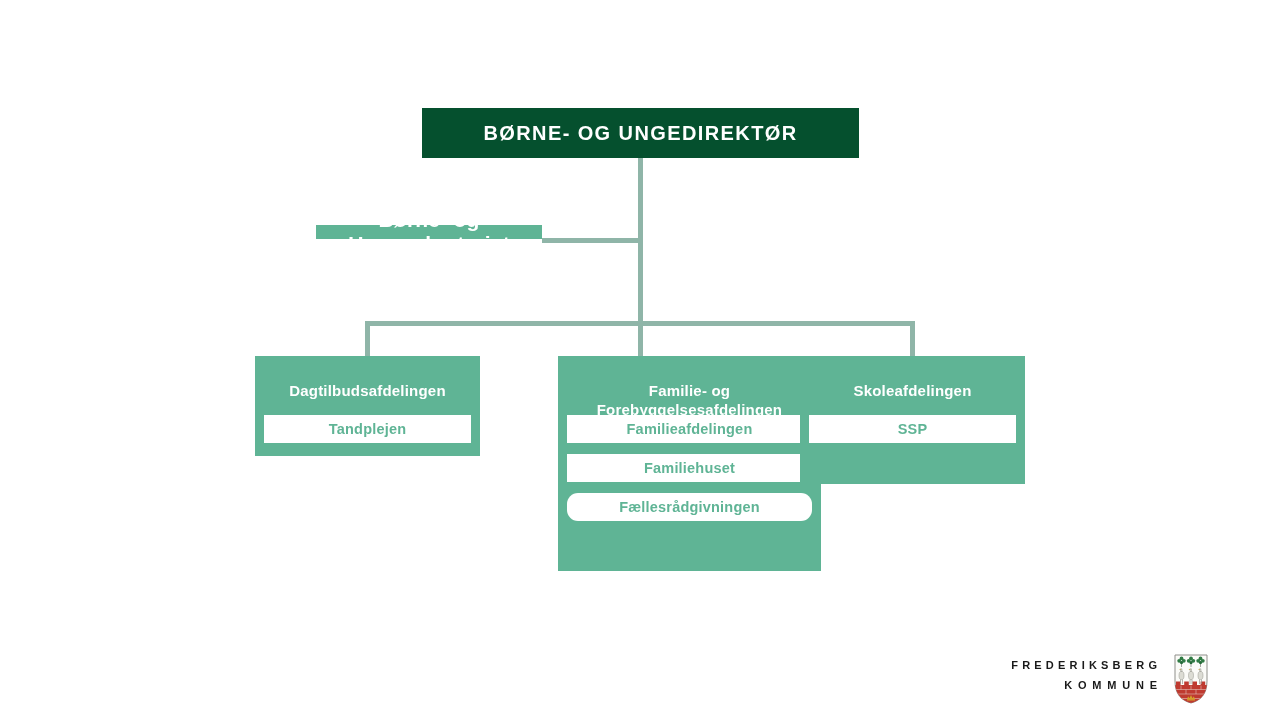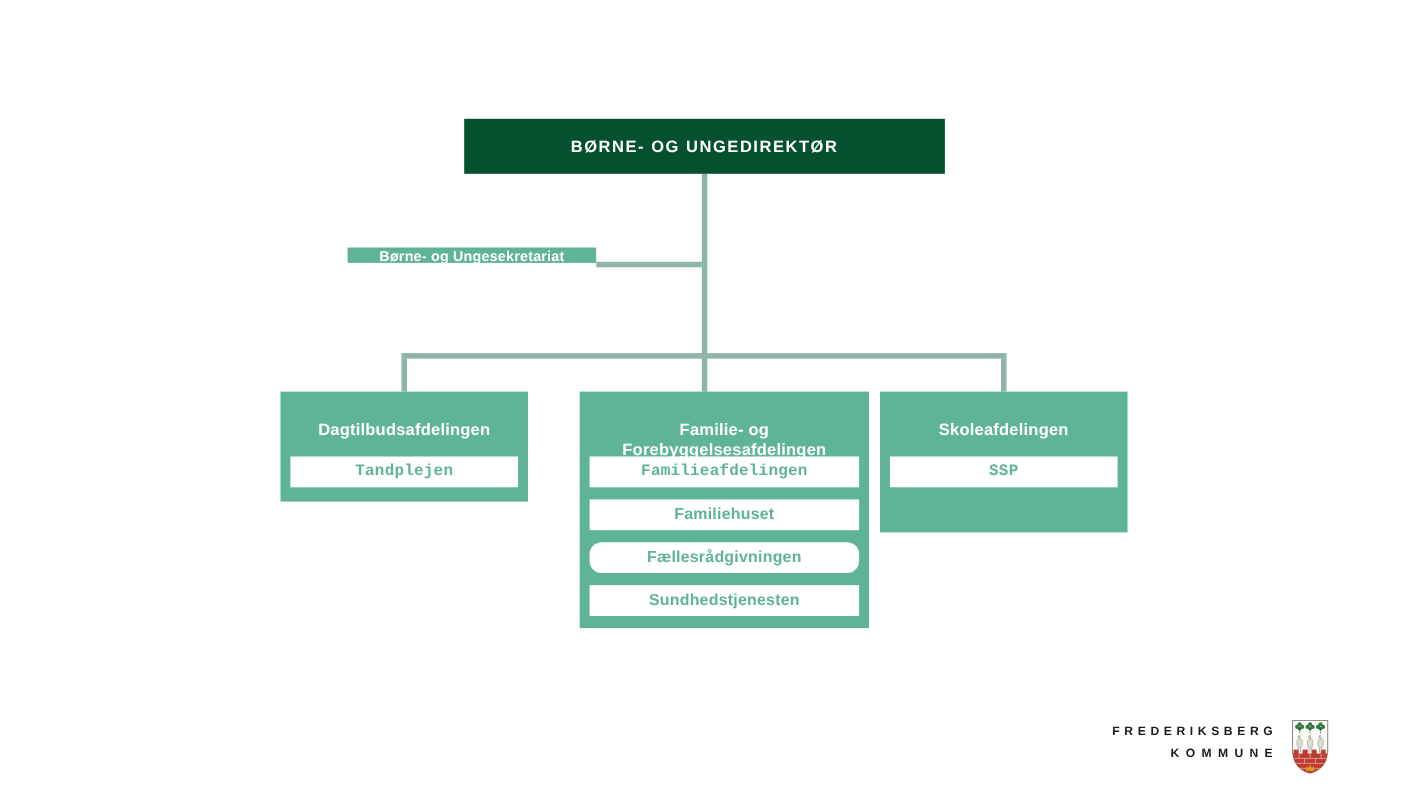--- a/index.html
+++ b/index.html
@@ -19,51 +19,51 @@
   }
   .line{position:absolute;background:var(--connector);}
   .node{
     position:absolute;box-sizing:border-box;
     display:flex;align-items:center;justify-content:center;
     text-align:center;color:var(--white);font-weight:bold;
   }
   .root-node{
     left:422px;top:108px;width:437px;height:50px;
     background:var(--dark-green);
-    font-size:15px;letter-spacing:1.4px;
+    font-size:20px;letter-spacing:1.4px;
   }
   .staff-node{
     left:316px;top:225px;width:226px;height:14px;
     background:var(--green);
-    font-size:13px;letter-spacing:0.2px;
+    font-size:21px;letter-spacing:0.2px;
   }
   .vline-main{left:638px;top:158px;width:5px;height:198px;}
   .hline-staff{left:542px;top:238px;width:96px;height:5px;}
   .hline-branch{left:365px;top:321px;width:550px;height:5px;}
   .drop-left{left:365px;top:326px;width:5px;height:30px;}
   .drop-right{left:910px;top:326px;width:5px;height:30px;}
   .dept{
     position:absolute;box-sizing:border-box;
     background:var(--green);top:356px;
   }
   .dept-left{left:255px;width:225px;height:100px;}
-  .dept-mid{left:527px;width:263px;height:215px;}
+  .dept-mid{left:558px;width:263px;height:215px;}
   .dept-right{left:800px;width:225px;height:128px;}
   .dept-header{
     color:var(--white);font-weight:bold;font-size:15px;line-height:19px;
     text-align:center;padding:8px 10px 0 10px;letter-spacing:0.2px;margin-top:17px;
   }
   .subbox{
     position:absolute;left:9px;right:9px;height:28px;
     background:var(--white);color:var(--green);
     font-weight:bold;font-size:14.5px;
     display:flex;align-items:center;justify-content:center;
     text-align:center;letter-spacing:0.2px;
   }
-  .sub-0{top:59px;font-family:Liberation Mono, monospace;} .sub-1{top:98px;} .sub-2{top:137px;border-radius:11px;} .sub-3{top:176px;}
+  .sub-0{top:59px;} .sub-1{top:98px;} .sub-2{top:137px;border-radius:11px;} .sub-3{top:176px;}
   .brand-text{
     position:absolute;right:123px;top:659px;text-align:right;
     color:var(--ink);font-weight:bold;
   }
   .brand-line1{font-size:11px;letter-spacing:4.2px;margin-right:-4.2px;}
   .brand-line2{font-size:11px;letter-spacing:5.8px;margin-right:-5.8px;margin-top:8px;}
   .crest{position:absolute;left:1172px;top:654px;width:38px;height:50px;}
 </style>
 </head>
 <body>
@@ -83,21 +83,20 @@
   <div class="dept dept-left">
     <div class="dept-header">Dagtilbudsafdelingen</div>
     <div class="subbox sub-0">Tandplejen</div>
   </div>
 
   <div class="dept dept-mid">
     <div class="dept-header">Familie- og Forebyggelsesafdelingen</div>
     <div class="subbox sub-0">Familieafdelingen</div>
     <div class="subbox sub-1">Familiehuset</div>
     <div class="subbox sub-2">Fællesrådgivningen</div>
-    <div class="subbox sub-3">Sundhedstjenesten</div>
   </div>
 
   <div class="dept dept-right">
     <div class="dept-header">Skoleafdelingen</div>
     <div class="subbox sub-0">SSP</div>
   </div>
 
   <div class="brand-text">
     <div class="brand-line1">FREDERIKSBERG</div>
     <div class="brand-line2">KOMMUNE</div>

